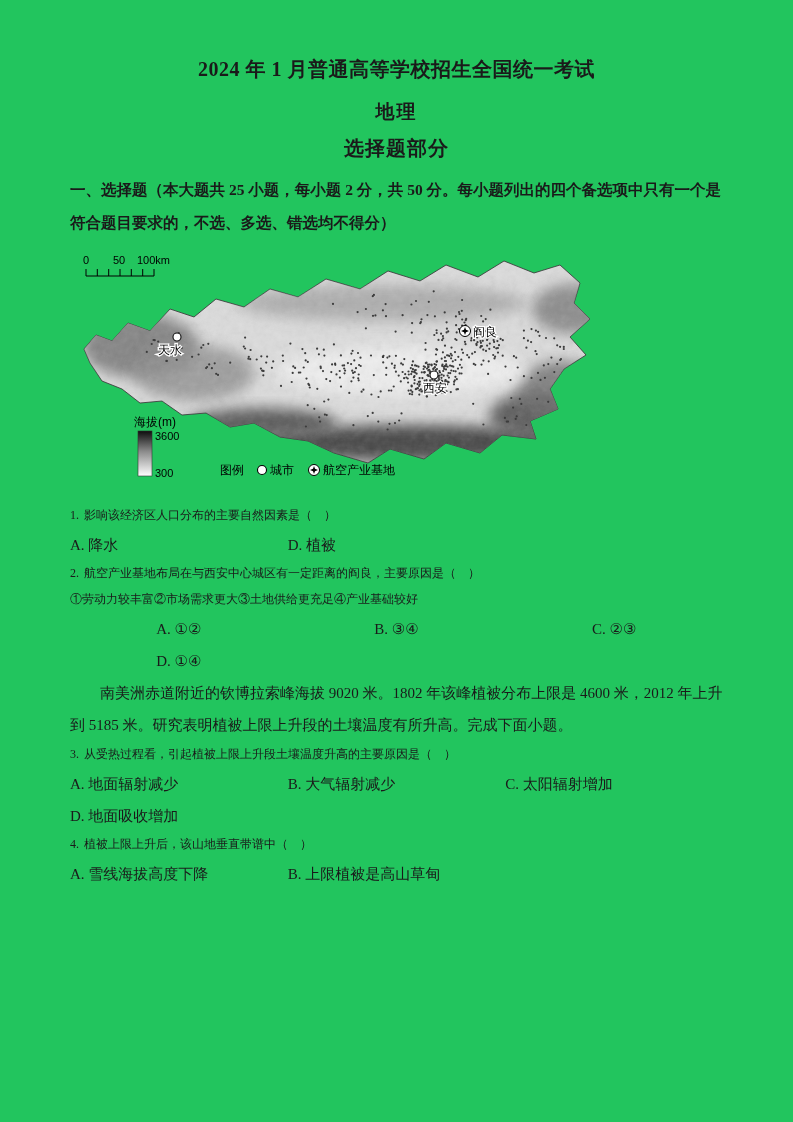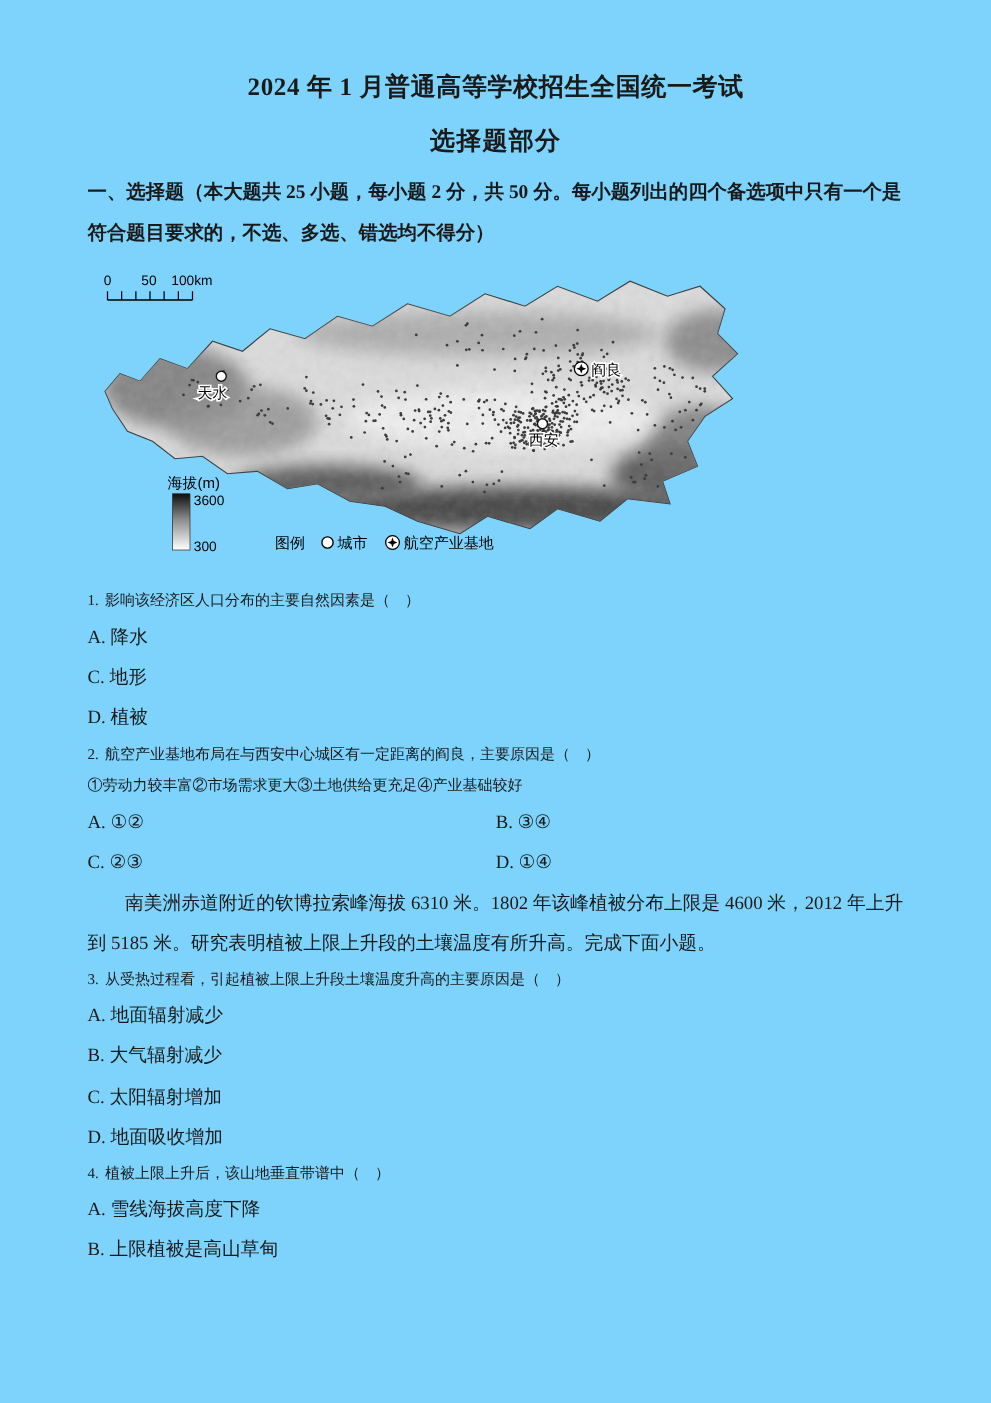--- a/index.html
+++ b/index.html
@@ -1,42 +1,43 @@
 <!DOCTYPE html>
 <html><head>
 <meta charset="utf-8">
 <style>
   * { box-sizing: border-box; }
   html, body { margin: 0; padding: 0; background: #ffffff; }
   .page {
-    width: 793px; height: 1122px; margin: 0 auto; background: #7dd3fc;
+    width: 793px; height: 1122px; margin: 0 auto; background: #22c55e;
     font-family: "Liberation Serif", "DejaVu Serif", serif;
     color: #1a1a1a; padding: 56px 70px 0 70px; overflow: hidden; position: relative;
   }
   .t-center { text-align: center; }
   h1.exam-title { font-size: 20px; margin: 0 0 16px 0; font-weight: 700; letter-spacing: .5px; }
   h2.exam-subject { font-size: 19px; margin: 0 0 10px 0; font-weight: 700; letter-spacing: 2px; }
   h3.exam-section { font-size: 20px; margin: 0 0 12px 0; font-weight: 700; letter-spacing: 1px; }
   p.instructions { font-weight: 700; font-size: 15.5px; line-height: 2.1; margin: 0; }
   p.passage { font-size: 15px; line-height: 2.15; margin: 0; text-indent: 2em; }
   p.q-text, p.q-sub { font-size: 12px; line-height: 2.15; margin: 0; }
   .q-num { margin-right: 5px; }
   .opts { display: grid; font-size: 15px; line-height: 2.15; }
-  .opts.cols-2 { grid-template-columns: 1fr; }
-  .opts.cols-4 { grid-template-columns: repeat(2, 1fr); }
+  .opts.cols-2 { grid-template-columns: 1fr 1fr 1fr; }
+  .opts.cols-4 { grid-template-columns: repeat(3, 1fr); text-align: center; }
   figure.map-figure { margin: 12px 0 8px 12px; }
   .map-svg text { font-family: "Liberation Sans", "DejaVu Sans", sans-serif; fill: #000; }
   .map-svg text.halo { paint-order: stroke; stroke: #ffffff; stroke-width: 2.5px; }
 </style>
 </head>
 <body>
 
 <div class="page">
 
   <h1 class="exam-title t-center">2024 年 1 月普通高等学校招生全国统一考试</h1>
+  <h2 class="exam-subject t-center">地理</h2>
   <h3 class="exam-section t-center">选择题部分</h3>
 
   <p class="instructions">一、选择题（本大题共 25 小题，每小题 2 分，共 50 分。每小题列出的四个备选项中只有一个是符合题目要求的，不选、多选、错选均不得分）</p>
 
 
   <figure class="map-figure">
     <svg class="map-svg" viewBox="0 0 520 240" width="520" height="240" xmlns="http://www.w3.org/2000/svg">
       <defs>
         <clipPath id="mapClip">
           <path d="M2,98 L14,84 L30,90 L46,72 L68,80 L88,58 L112,66 L134,48 L162,56 L188,38 L216,46 L244,28 L278,38 L306,20 L338,30 L364,14 L396,26 L422,10 L452,22 L478,14 L498,32 L492,52 L508,68 L488,86 L504,104 L482,118 L468,138 L476,158 L448,170 L454,188 L420,184 L398,202 L364,192 L342,208 L308,198 L286,212 L252,202 L226,190 L198,186 L172,172 L148,176 L124,162 L100,164 L80,150 L58,152 L40,138 L20,130 L8,112 Z"></path>
@@ -627,37 +628,36 @@
         <use href="#aviaSym" x="232" y="219"></use>
         <text x="241" y="223">航空产业基地</text>
       </g>
     </svg>
   </figure>
 
   <div>
     <p class="q-text"><span class="q-num">1.</span><span>影响该经济区人口分布的主要自然因素是（　）</span></p>
     <div class="opts cols-2">
       <span>A. 降水</span>
-      <span>C. 地形</span>
       <span>D. 植被</span>
     </div>
   </div>
 
   <div>
     <p class="q-text"><span class="q-num">2.</span><span>航空产业基地布局在与西安中心城区有一定距离的阎良，主要原因是（　）</span></p>
     <p class="q-sub">①劳动力较丰富②市场需求更大③土地供给更充足④产业基础较好</p>
     <div class="opts cols-4">
       <span>A. ①②</span>
       <span>B. ③④</span>
       <span>C. ②③</span>
       <span>D. ①④</span>
     </div>
   </div>
 
-  <p class="passage">南美洲赤道附近的钦博拉索峰海拔 6310 米。1802 年该峰植被分布上限是 4600 米，2012 年上升到 5185 米。研究表明植被上限上升段的土壤温度有所升高。完成下面小题。</p>
+  <p class="passage">南美洲赤道附近的钦博拉索峰海拔 9020 米。1802 年该峰植被分布上限是 4600 米，2012 年上升到 5185 米。研究表明植被上限上升段的土壤温度有所升高。完成下面小题。</p>
 
   <div>
     <p class="q-text"><span class="q-num">3.</span><span>从受热过程看，引起植被上限上升段土壤温度升高的主要原因是（　）</span></p>
     <div class="opts cols-2">
       <span>A. 地面辐射减少</span>
       <span>B. 大气辐射减少</span>
       <span>C. 太阳辐射增加</span>
       <span>D. 地面吸收增加</span>
     </div>
   </div>

